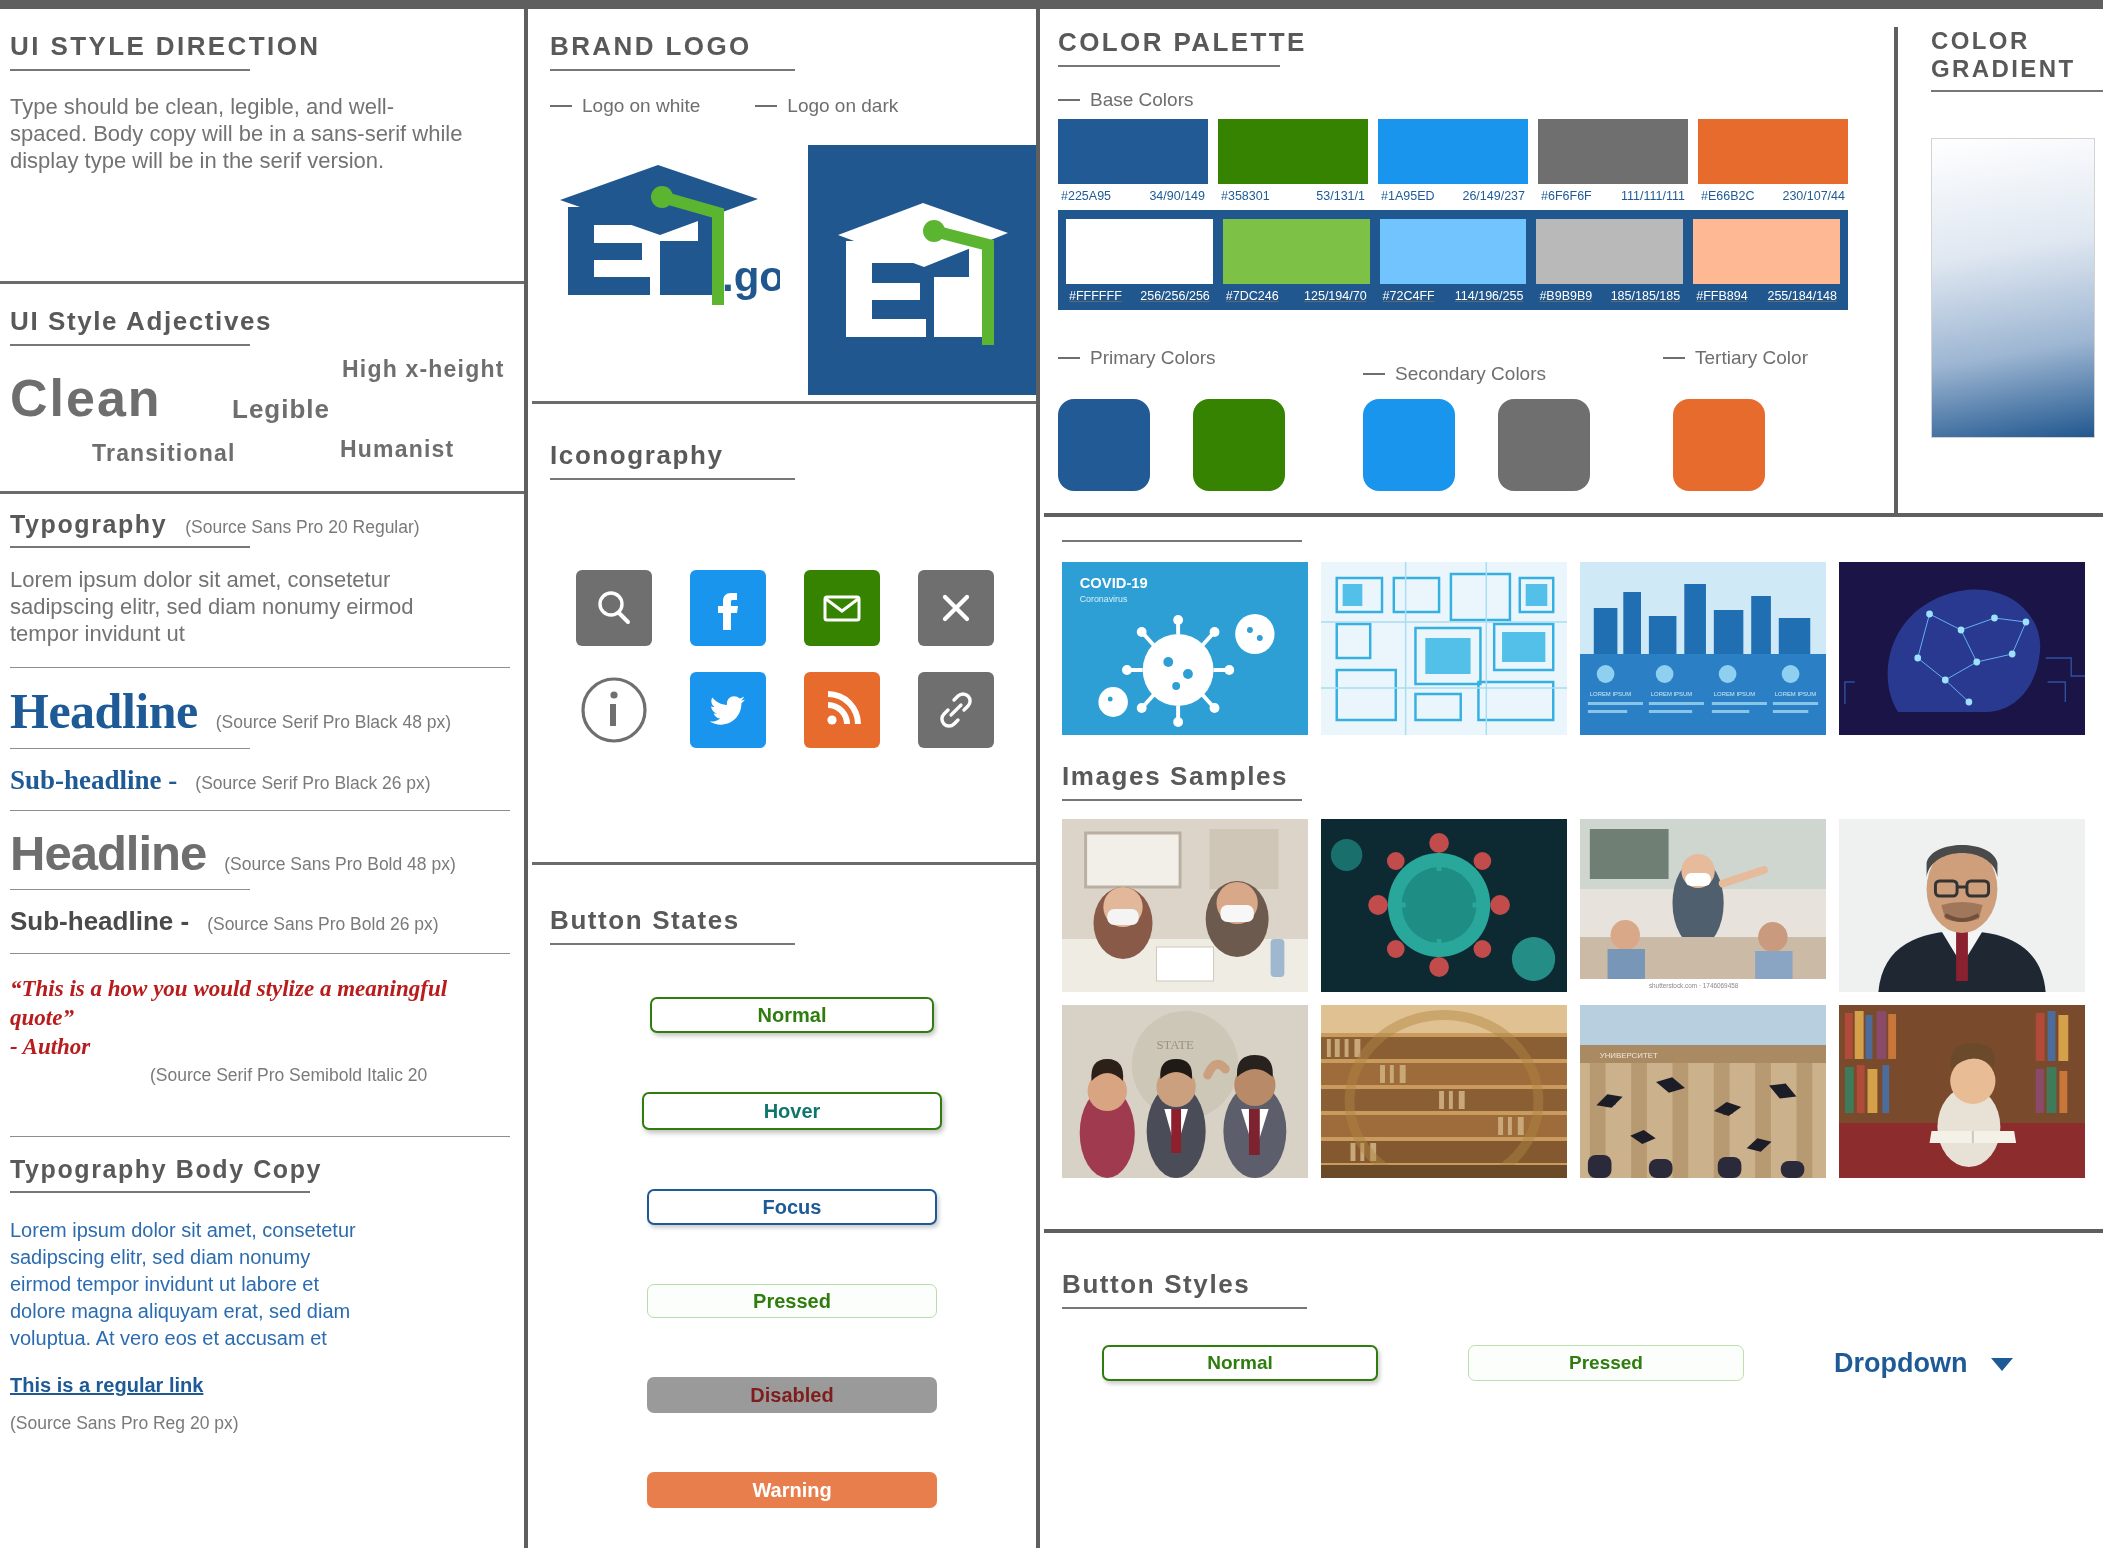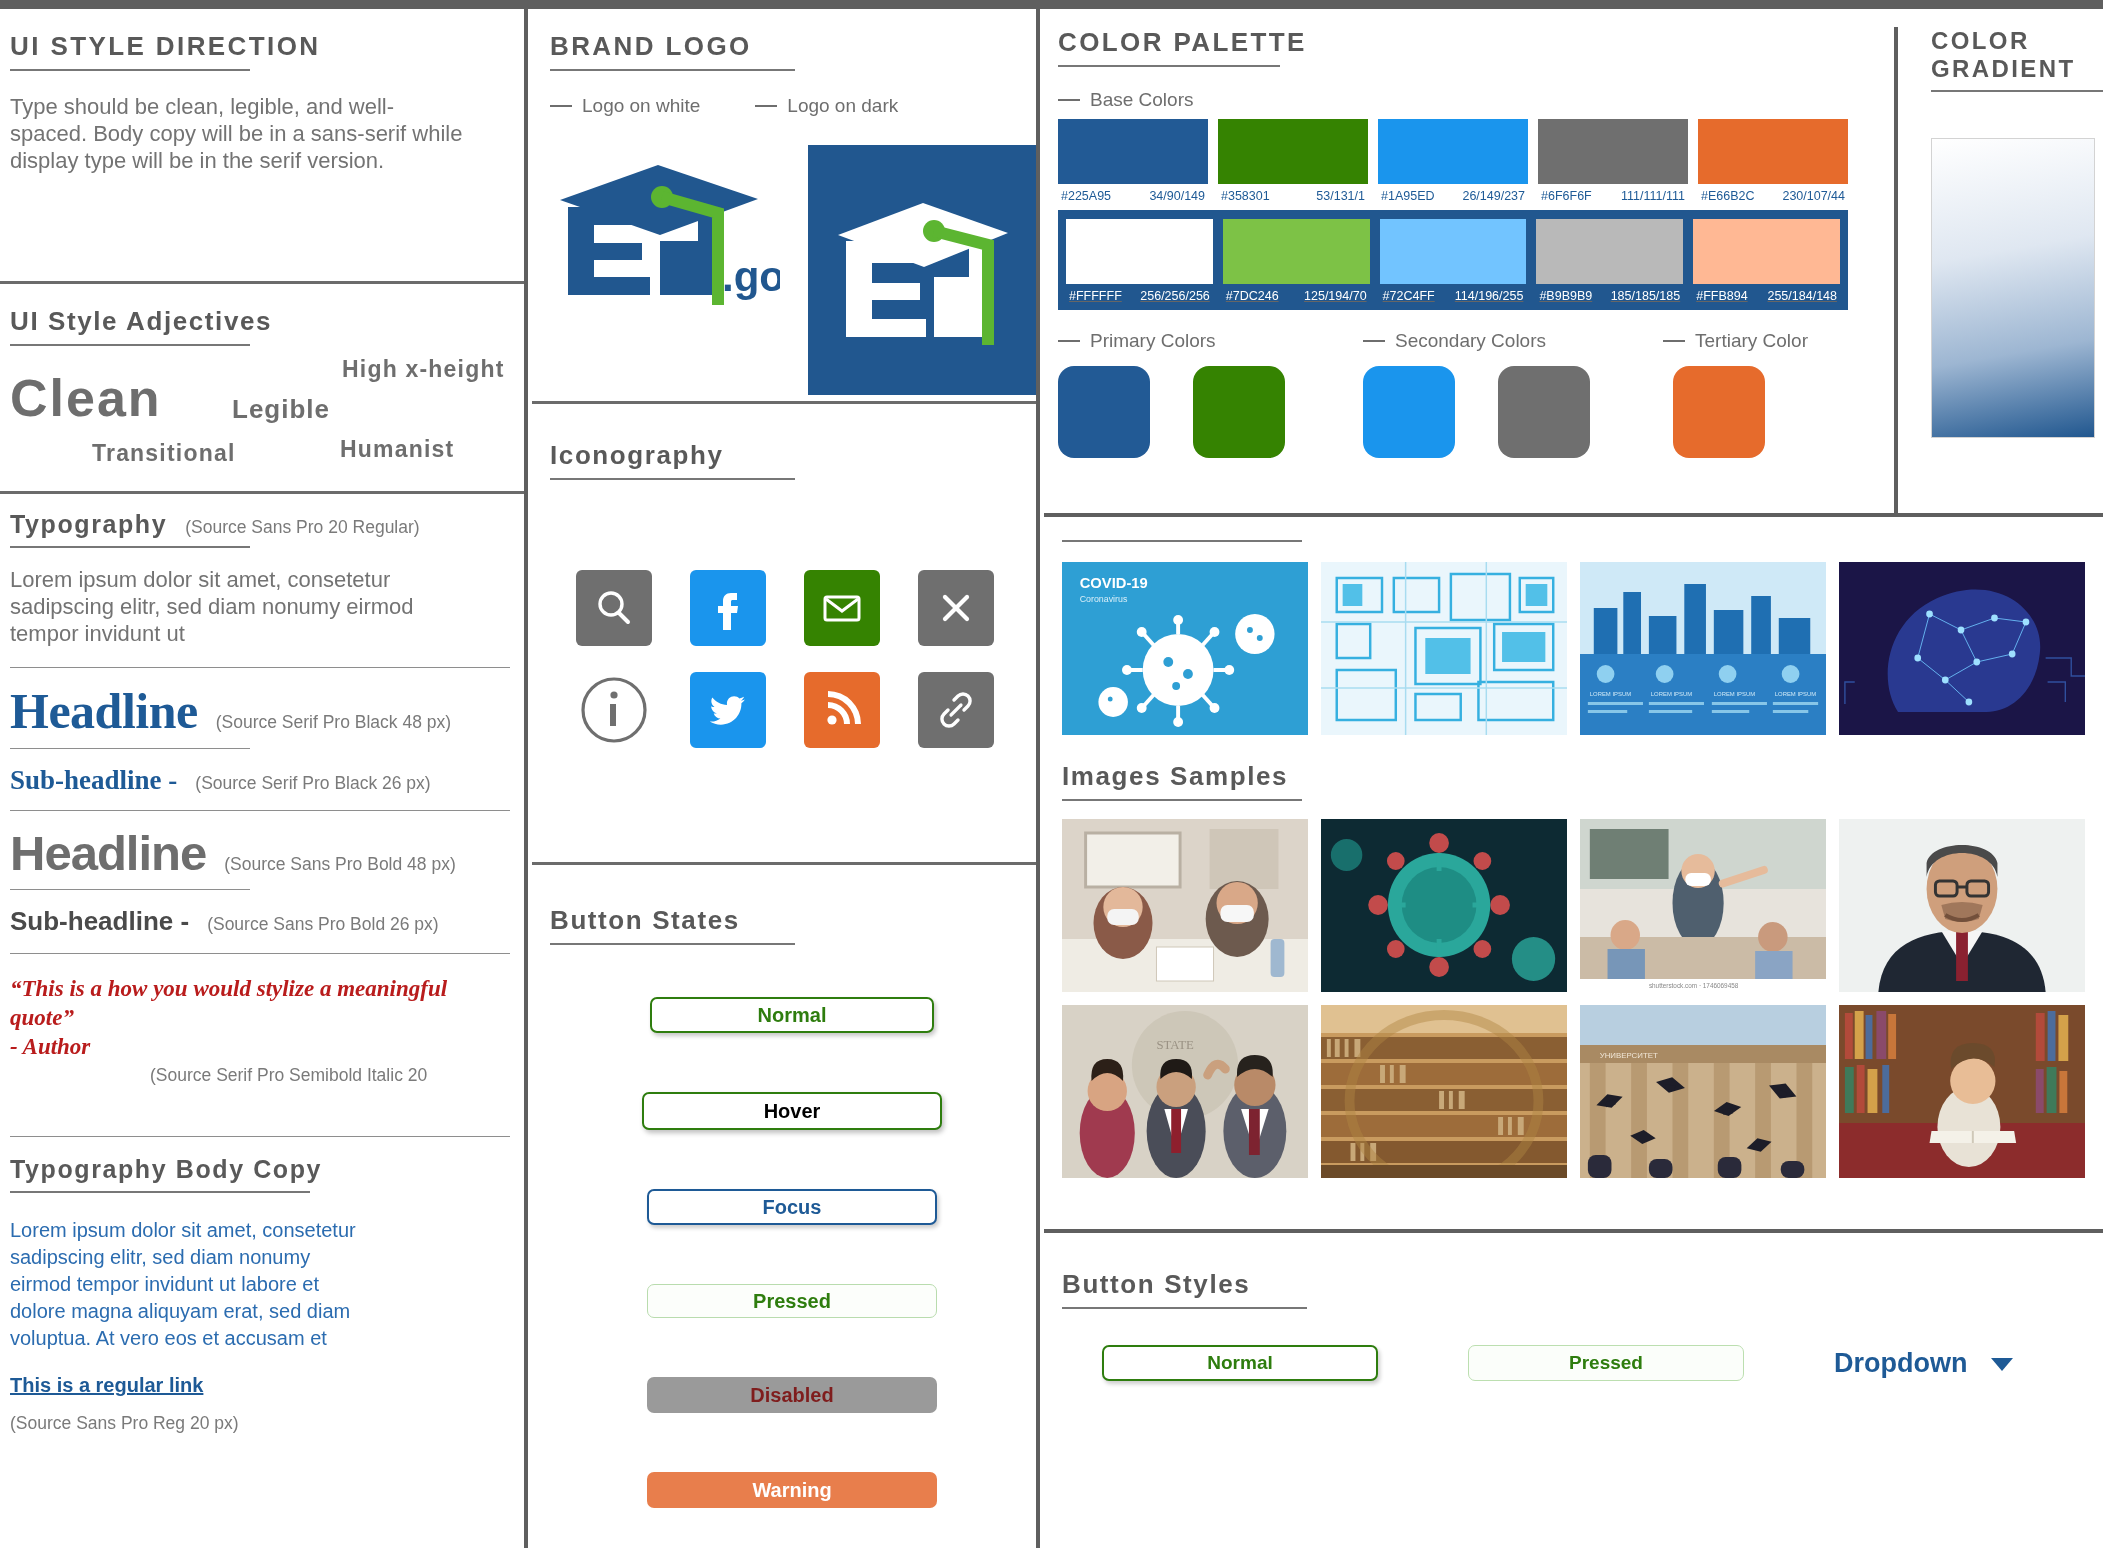--- a/index.html
+++ b/index.html
@@ -61,21 +61,21 @@
   .logo-dark  { position:relative; width:228px; height:250px; background:#21578f; }
 
   .icon-grid { display:grid; grid-template-columns:repeat(4, 78px); gap:26px 36px; }
   .ico { width:76px; height:76px; border-radius:6px; display:flex; align-items:center; justify-content:center; }
   .ico svg { display:block; }
 
   .btn { border-radius:7px; font-weight:700; font-size:20px; text-align:center;
          display:flex; align-items:center; justify-content:center; }
   .btn-normal  { width:284px; height:36px; border:2px solid #2e7d0e; color:#2e7d0e; background:#fff;
                  box-shadow:2px 3px 4px rgba(0,0,0,.22); }
-  .btn-hover   { width:300px; height:38px; border:2px solid #2e7d0e; color:#000000; background:#fff;
+  .btn-hover   { width:300px; height:38px; border:2px solid #2e7d0e; color:#0f766e; background:#fff;
                  box-shadow:2px 3px 5px rgba(0,0,0,.25); }
   .btn-focus   { width:290px; height:36px; border:2.5px solid #1e5a96; color:#1e5a96; background:#fff;
                  box-shadow:2px 3px 4px rgba(0,0,0,.2); }
   .btn-pressed { width:290px; height:34px; border:1px solid #b9dcae; color:#2e7d0e; background:#fcfefb; }
   .btn-disabled{ width:290px; height:36px; background:#9a9a9a; color:#7f1d1d; border:none; }
   .btn-warning { width:290px; height:36px; background:#e87e4c; color:#fff; border:none; }
 
   
   .col-right { position:absolute; left:1044px; top:9px; width:1059px; height:1539px; }
 
@@ -393,21 +393,21 @@
                 </div>
             </div>
           </div>
         </div>
 
         <div style="display:flex; margin-top:20px; width:790px;">
           <div class="legend" style="width:305px;">
             <span class="dash"></span>
             <span>Primary Colors</span>
           </div>
-          <div class="legend" style="width:300px;">
+          <div class="legend" style="width:300px;margin-top:33px;">
             <span class="dash"></span>
             <span>Secondary Colors</span>
           </div>
           <div class="legend">
             <span class="dash"></span>
             <span>Tertiary Color</span>
           </div>
         </div>
 
         <div style="display:flex; margin-top:14px; width:790px;">

